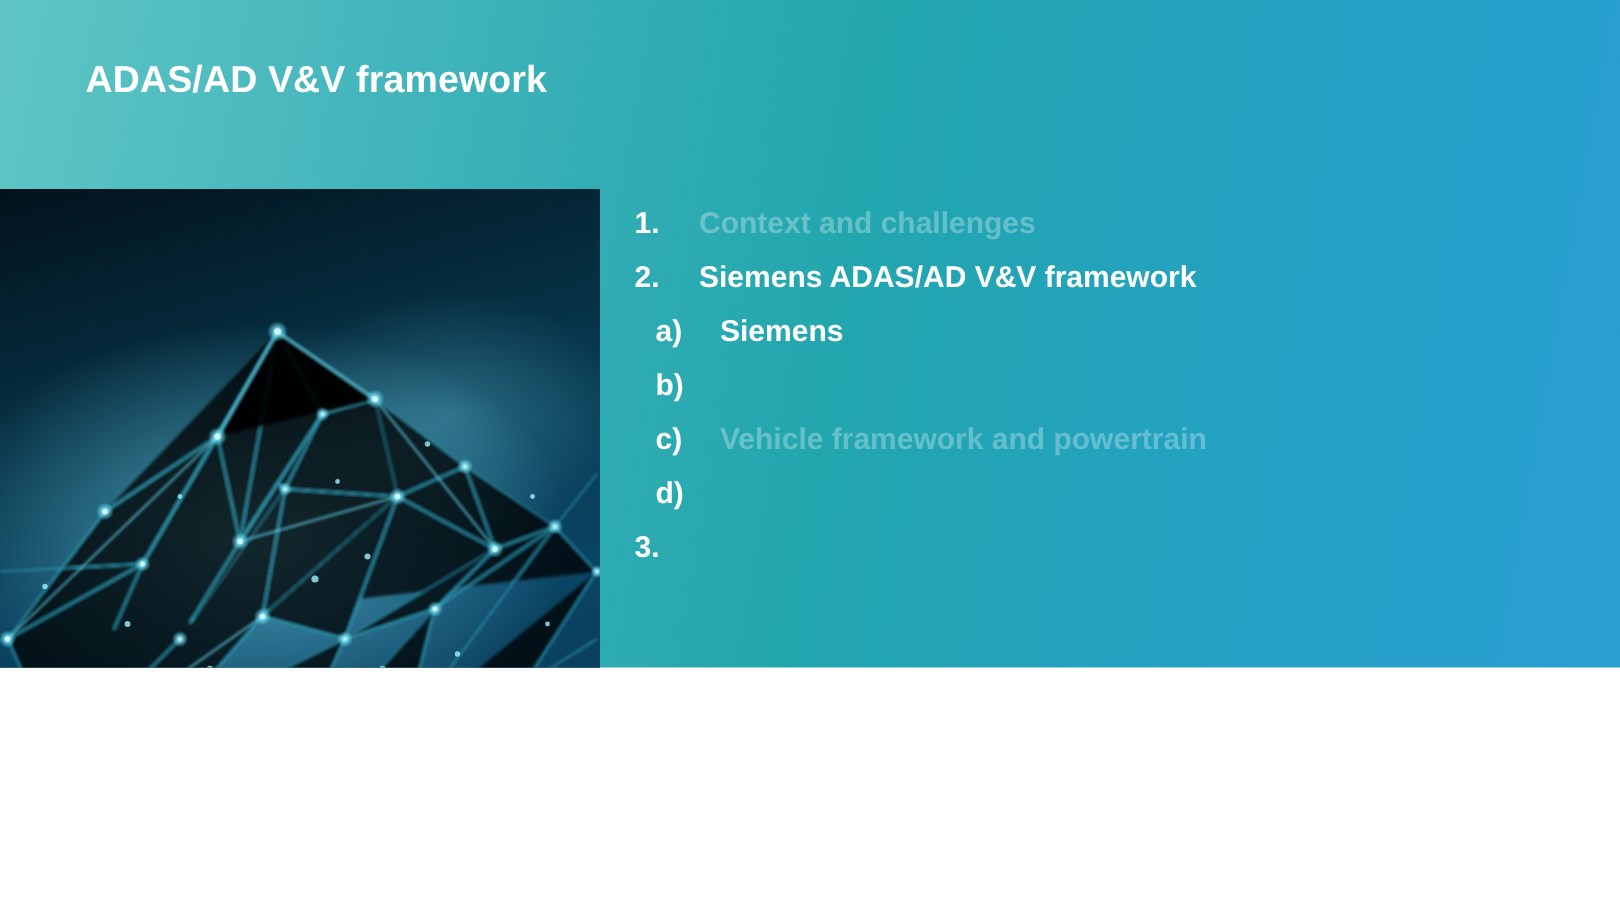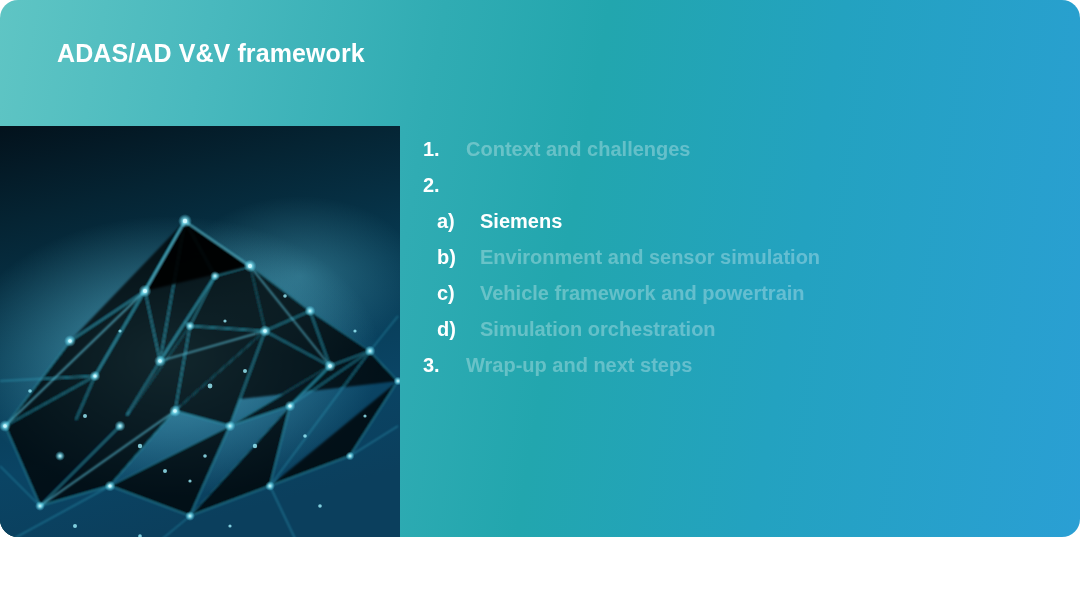--- a/index.html
+++ b/index.html
@@ -5,30 +5,29 @@
   * { margin:0; padding:0; box-sizing:border-box; }
 
   html, body {
     width:1080px; height:607px;
     overflow:hidden;
     font-family:"Liberation Sans", sans-serif;
   }
 
   .slide {
     position:relative;
-    width:1080px; height:537px;
+    width:1080px; height:445px;
     background:linear-gradient(100deg,
         #5fc5c4 0%,
         #49b9be 18%,
         #30acb3 38%,
         #22a6ae 52%,
         #23a2c0 72%,
         #2a9fd4 100%);
     overflow:hidden;
-    border-radius:18px;
   }
 
   
   .slide-title {
     position:absolute;
     left:57px; top:39px;
     font-size:25px;
     font-weight:bold;
     color:#ffffff;
     letter-spacing:0.1px;
@@ -234,41 +233,39 @@
 
   <div class="agenda">
 
     <div class="agenda-item level-1 dimmed">
       <span class="marker">1.</span>
       <span class="label">Context and challenges</span>
     </div>
 
     <div class="agenda-item level-1">
       <span class="marker">2.</span>
+      <span class="label">Siemens ADAS/AD V&amp;V framework</span>
     </div>
 
     <div class="agenda-item level-2">
       <span class="marker">a)</span>
       <span class="label">Siemens</span>
     </div>
 
     <div class="agenda-item level-2 dimmed">
       <span class="marker">b)</span>
-      <span class="label">Environment and sensor simulation</span>
     </div>
 
     <div class="agenda-item level-2 dimmed">
       <span class="marker">c)</span>
       <span class="label">Vehicle framework and powertrain</span>
     </div>
 
     <div class="agenda-item level-2 dimmed">
       <span class="marker">d)</span>
-      <span class="label">Simulation orchestration</span>
     </div>
 
     <div class="agenda-item level-1 dimmed">
       <span class="marker">3.</span>
-      <span class="label">Wrap-up and next steps</span>
     </div>
 
   </div>
 </div>
 
 </body></html>

